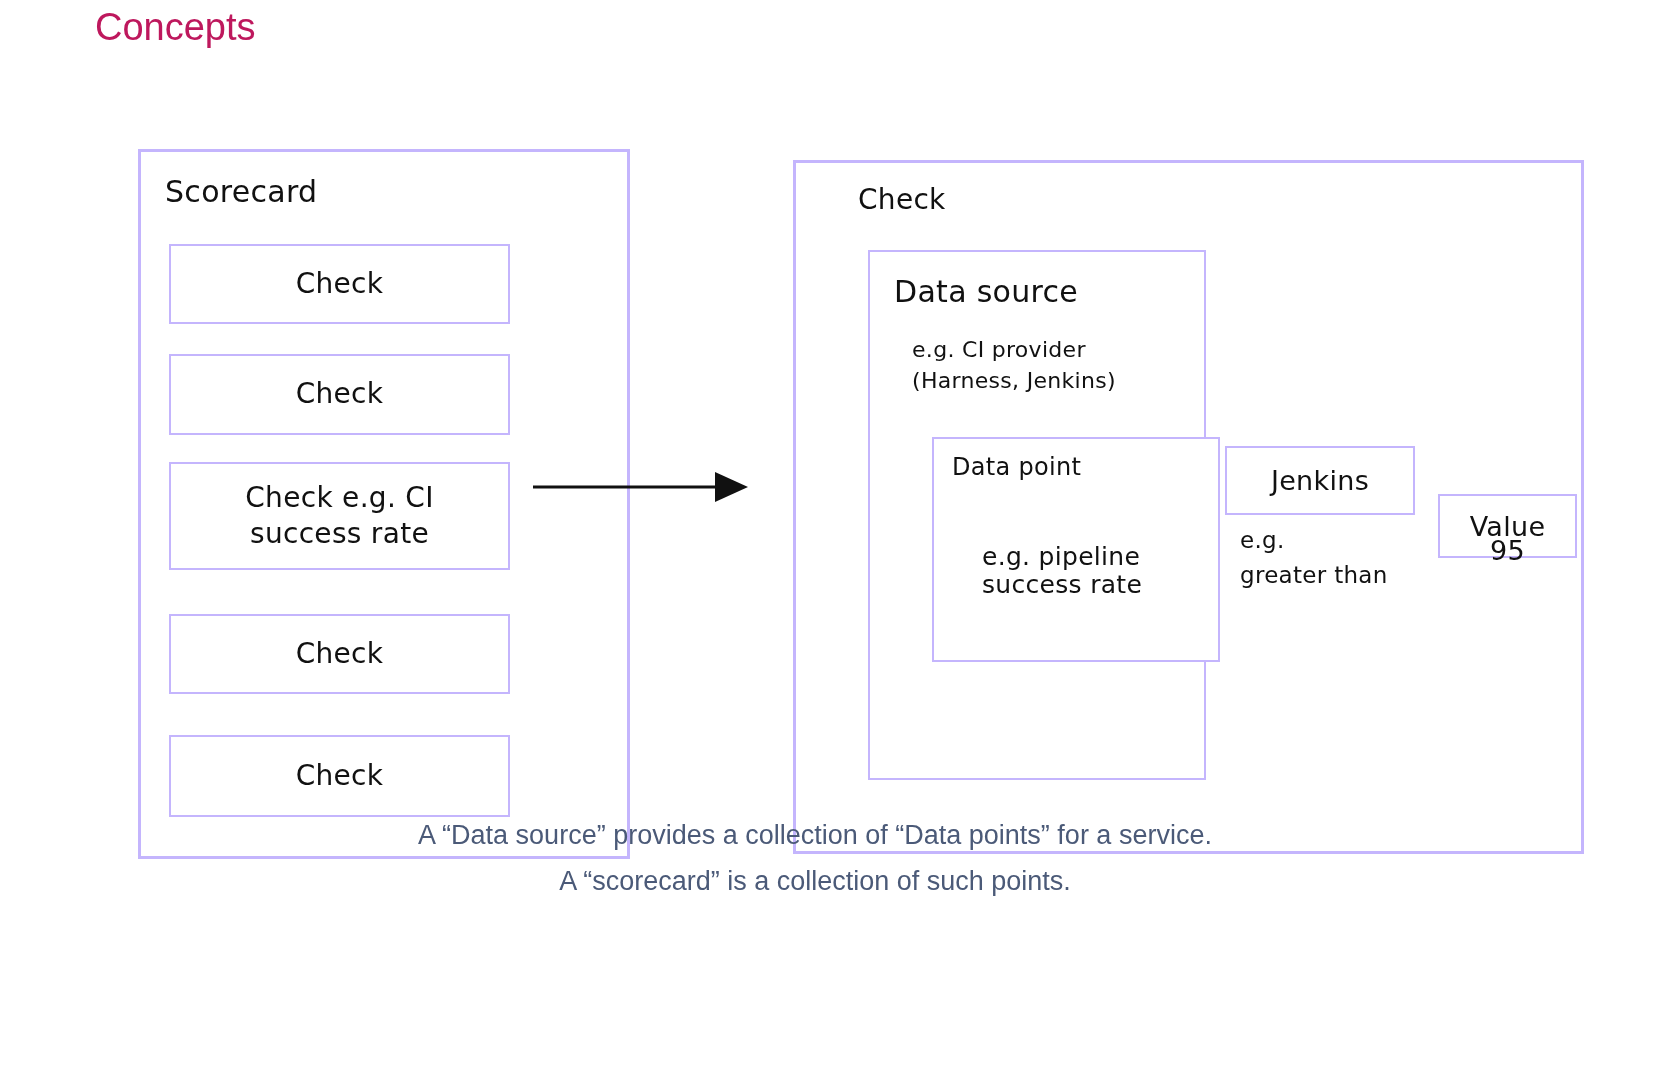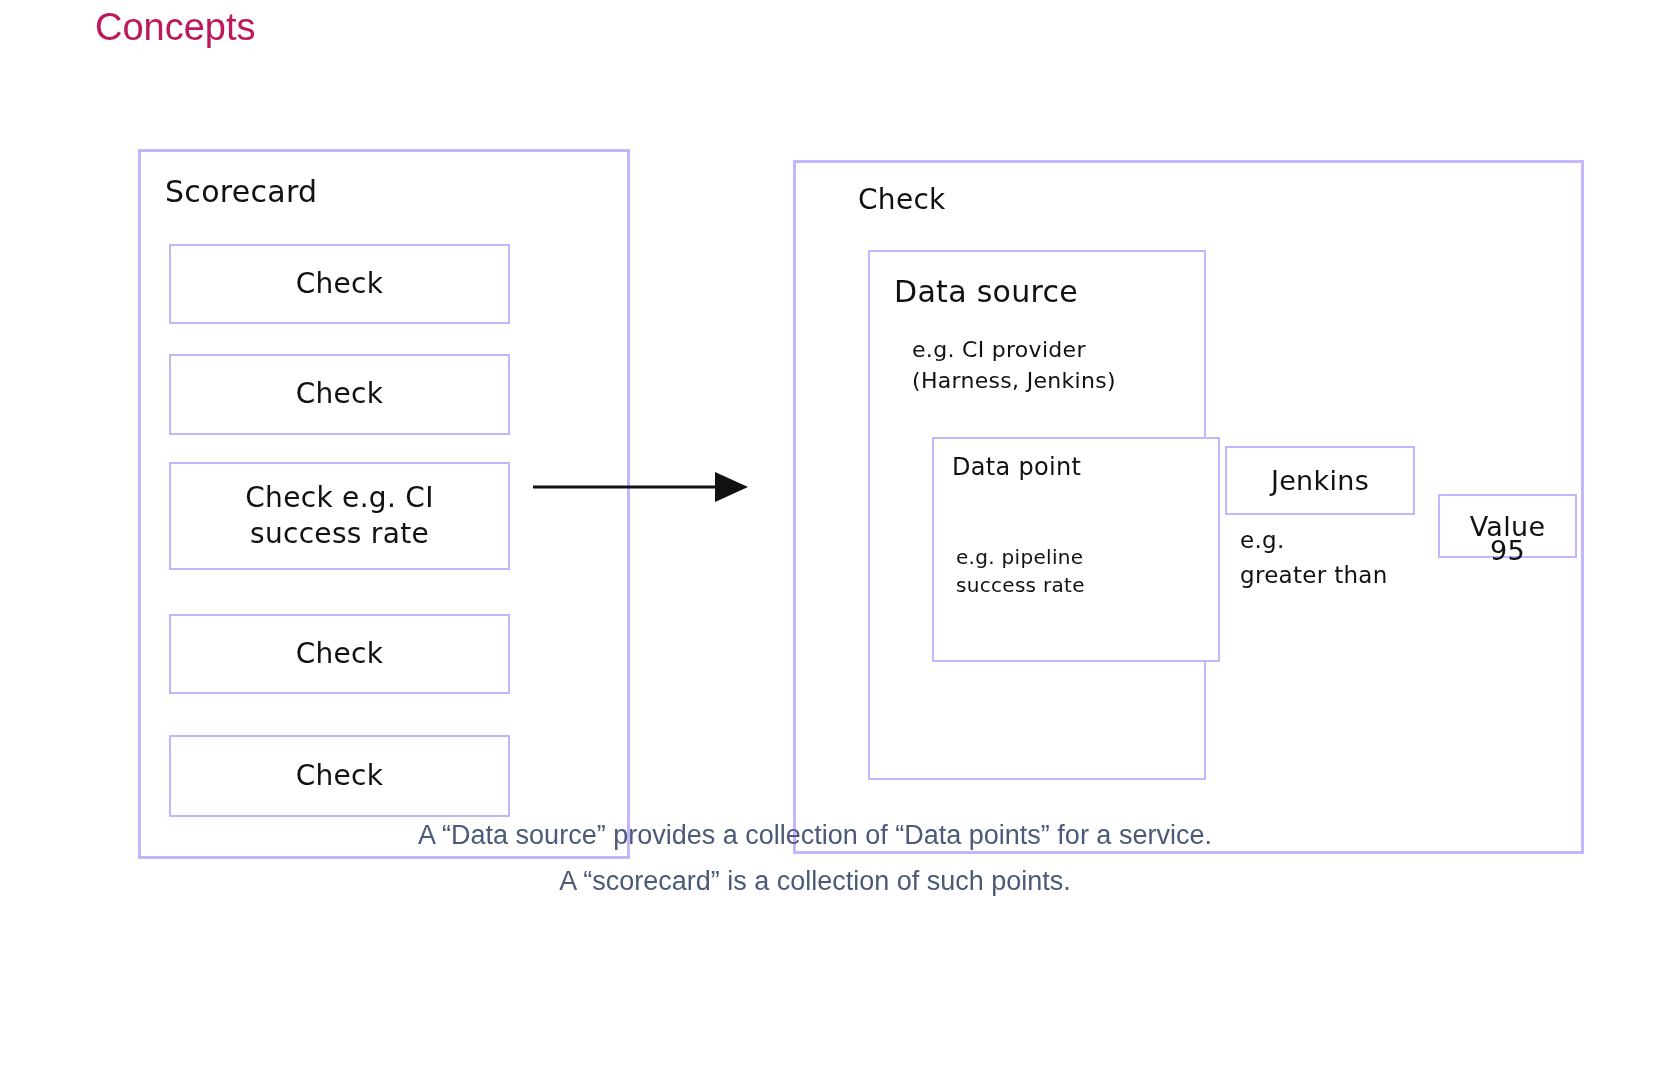--- a/index.html
+++ b/index.html
@@ -58,21 +58,21 @@
   
   #check-detail-box { left: 793px; top: 160px; width: 791px; height: 694px; }
   #check-detail-label { left: 62px; top: 20px; font-size: 28px; }
 
   #data-source-box { left: 72px; top: 87px; width: 338px; height: 530px; }
   #data-source-title { left: 24px; top: 22px; font-size: 30px; }
   #data-source-example { left: 42px; top: 82px; font-size: 22px; line-height: 31px; white-space: pre-line; }
 
   #data-point-box { left: 22px; top: 185px; width: 288px; height: 225px; margin-left: 40px; }
   #data-point-title { left: 18px; top: 14px; font-size: 24px; }
-  #data-point-example { left: 22px; top: 104px; font-size: 20px; line-height: 28px; white-space: pre-line; }
+  #data-point-example { left: 48px; top: 104px; font-size: 25px; line-height: 28px; white-space: pre-line; }
 
   #operator-box {
     left: 429px; top: 283px; width: 190px; height: 69px;
     display: flex; align-items: center; justify-content: center;
     font-size: 27px;
   }
   #operator-example { left: 444px; top: 360px; font-size: 23px; line-height: 35px; white-space: pre-line; }
 
   #value-box {
     left: 642px; top: 287px; width: 139px; height: 64px;

